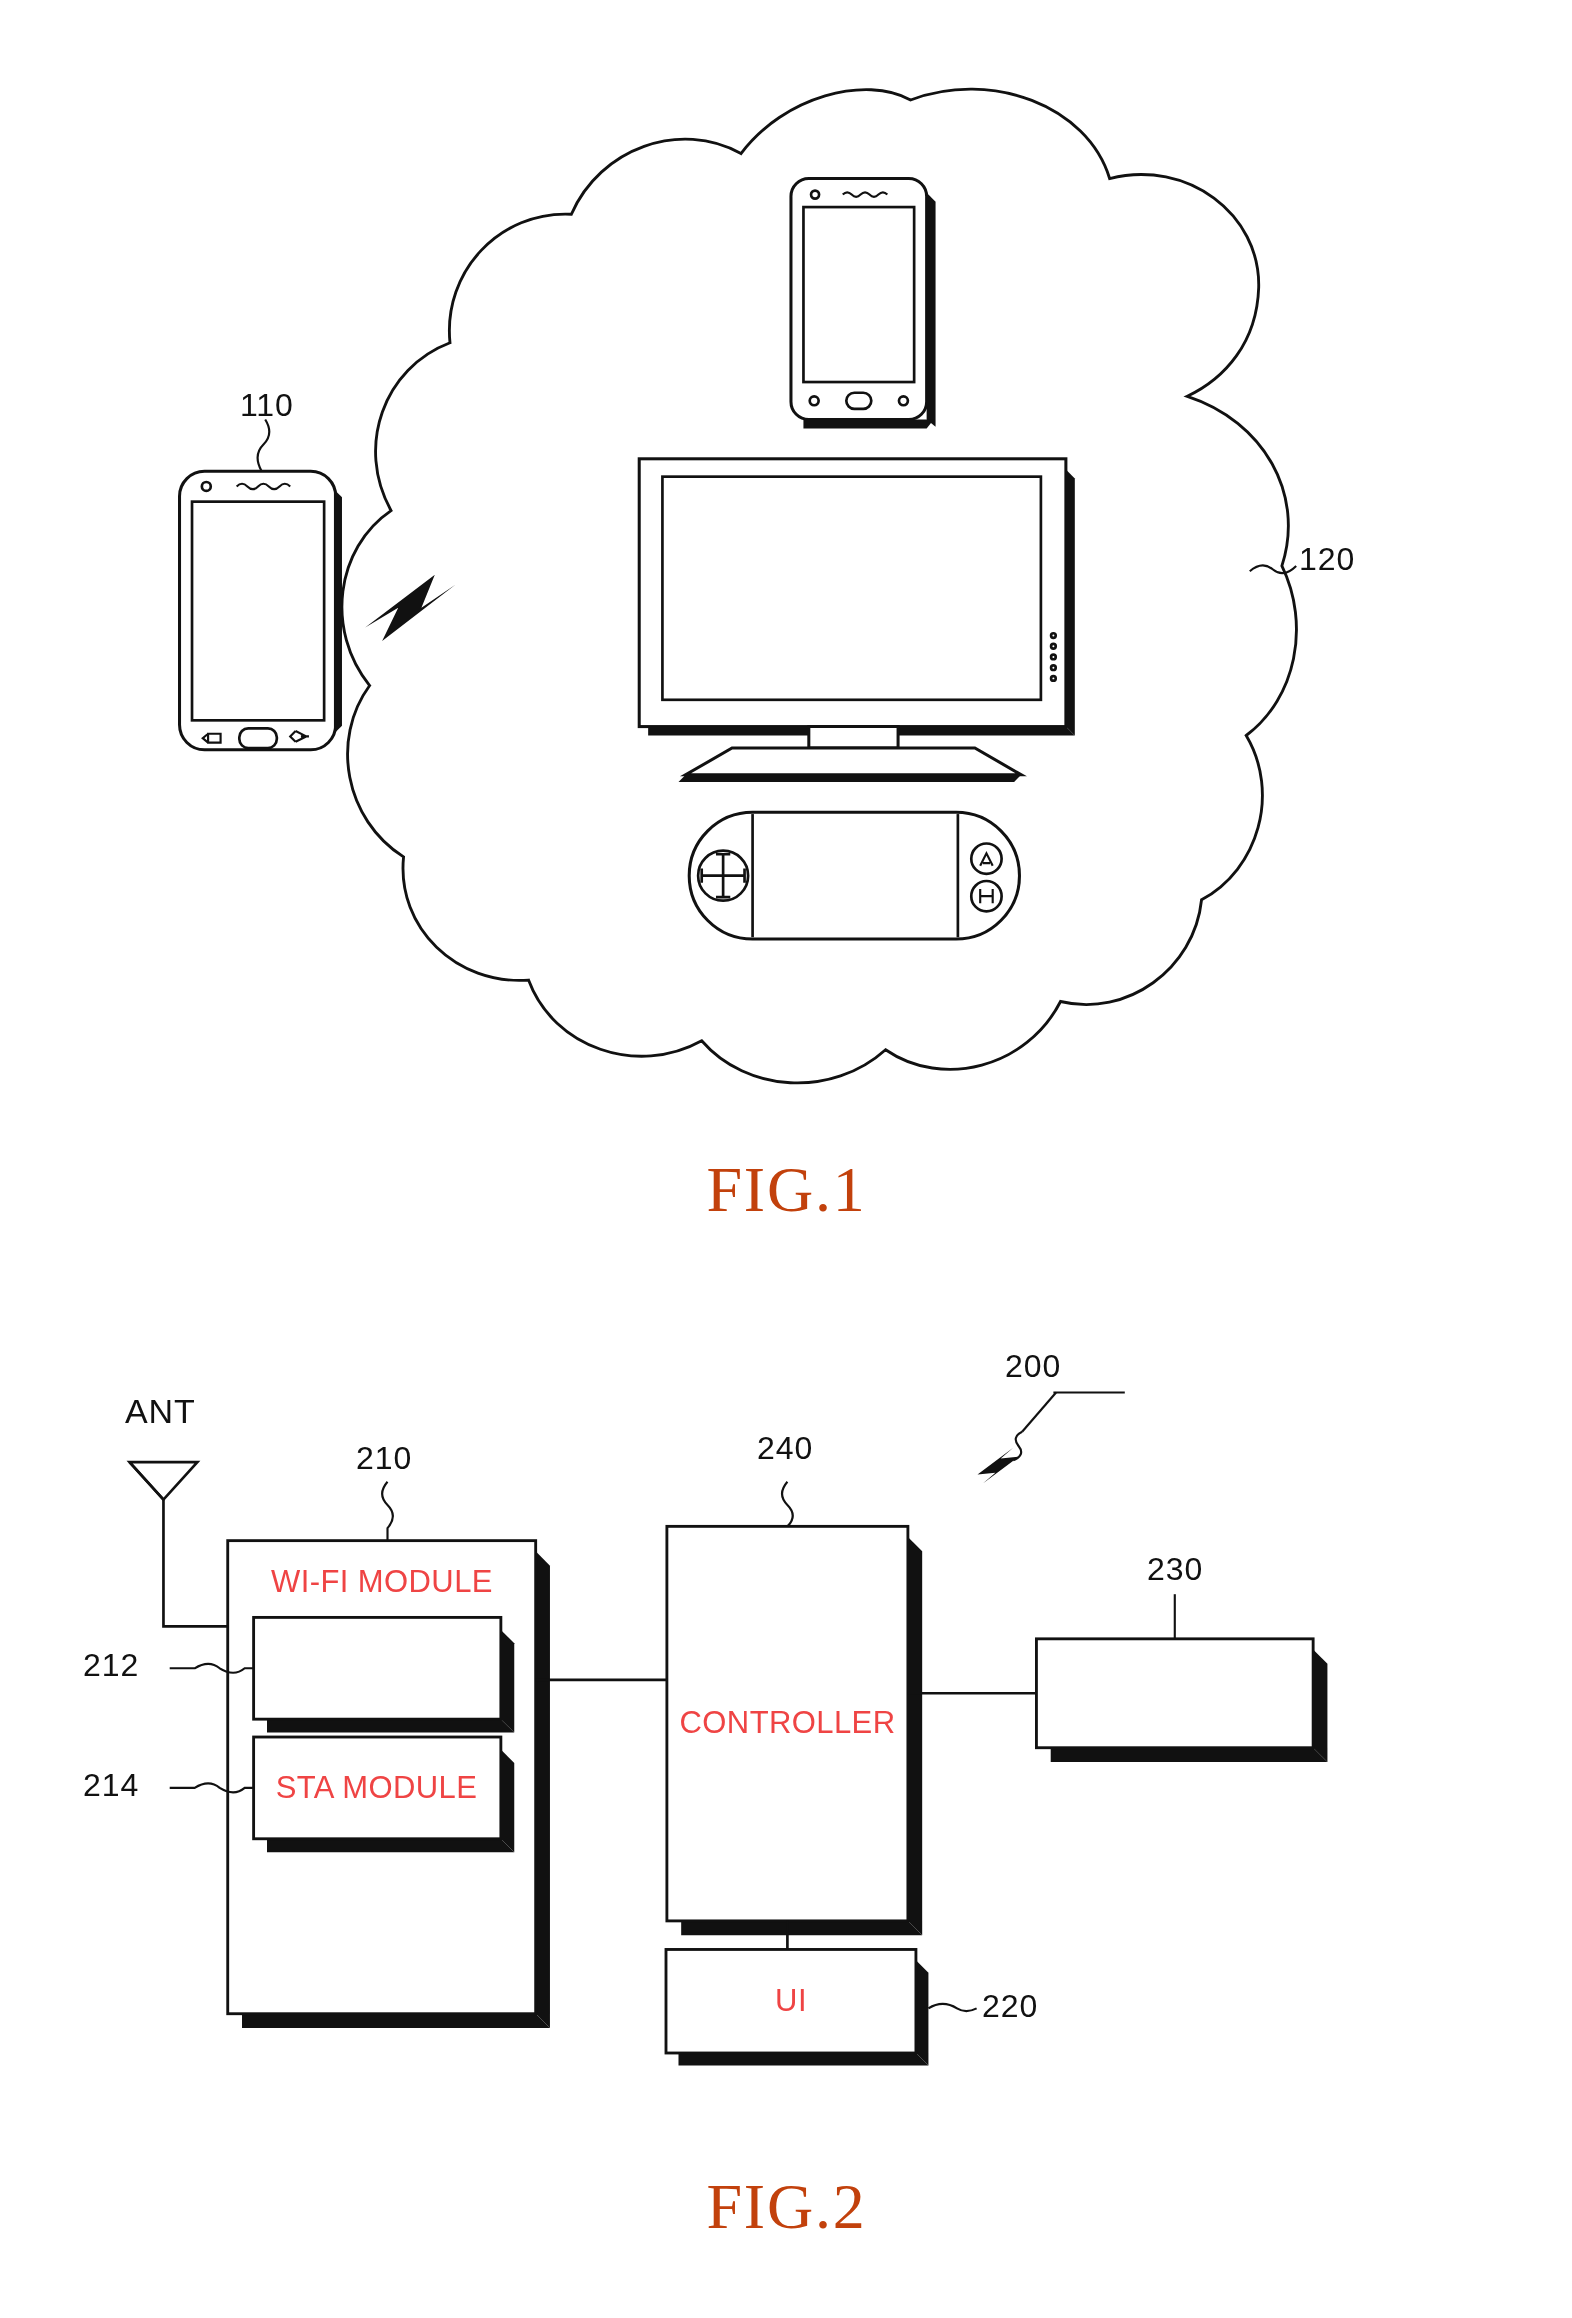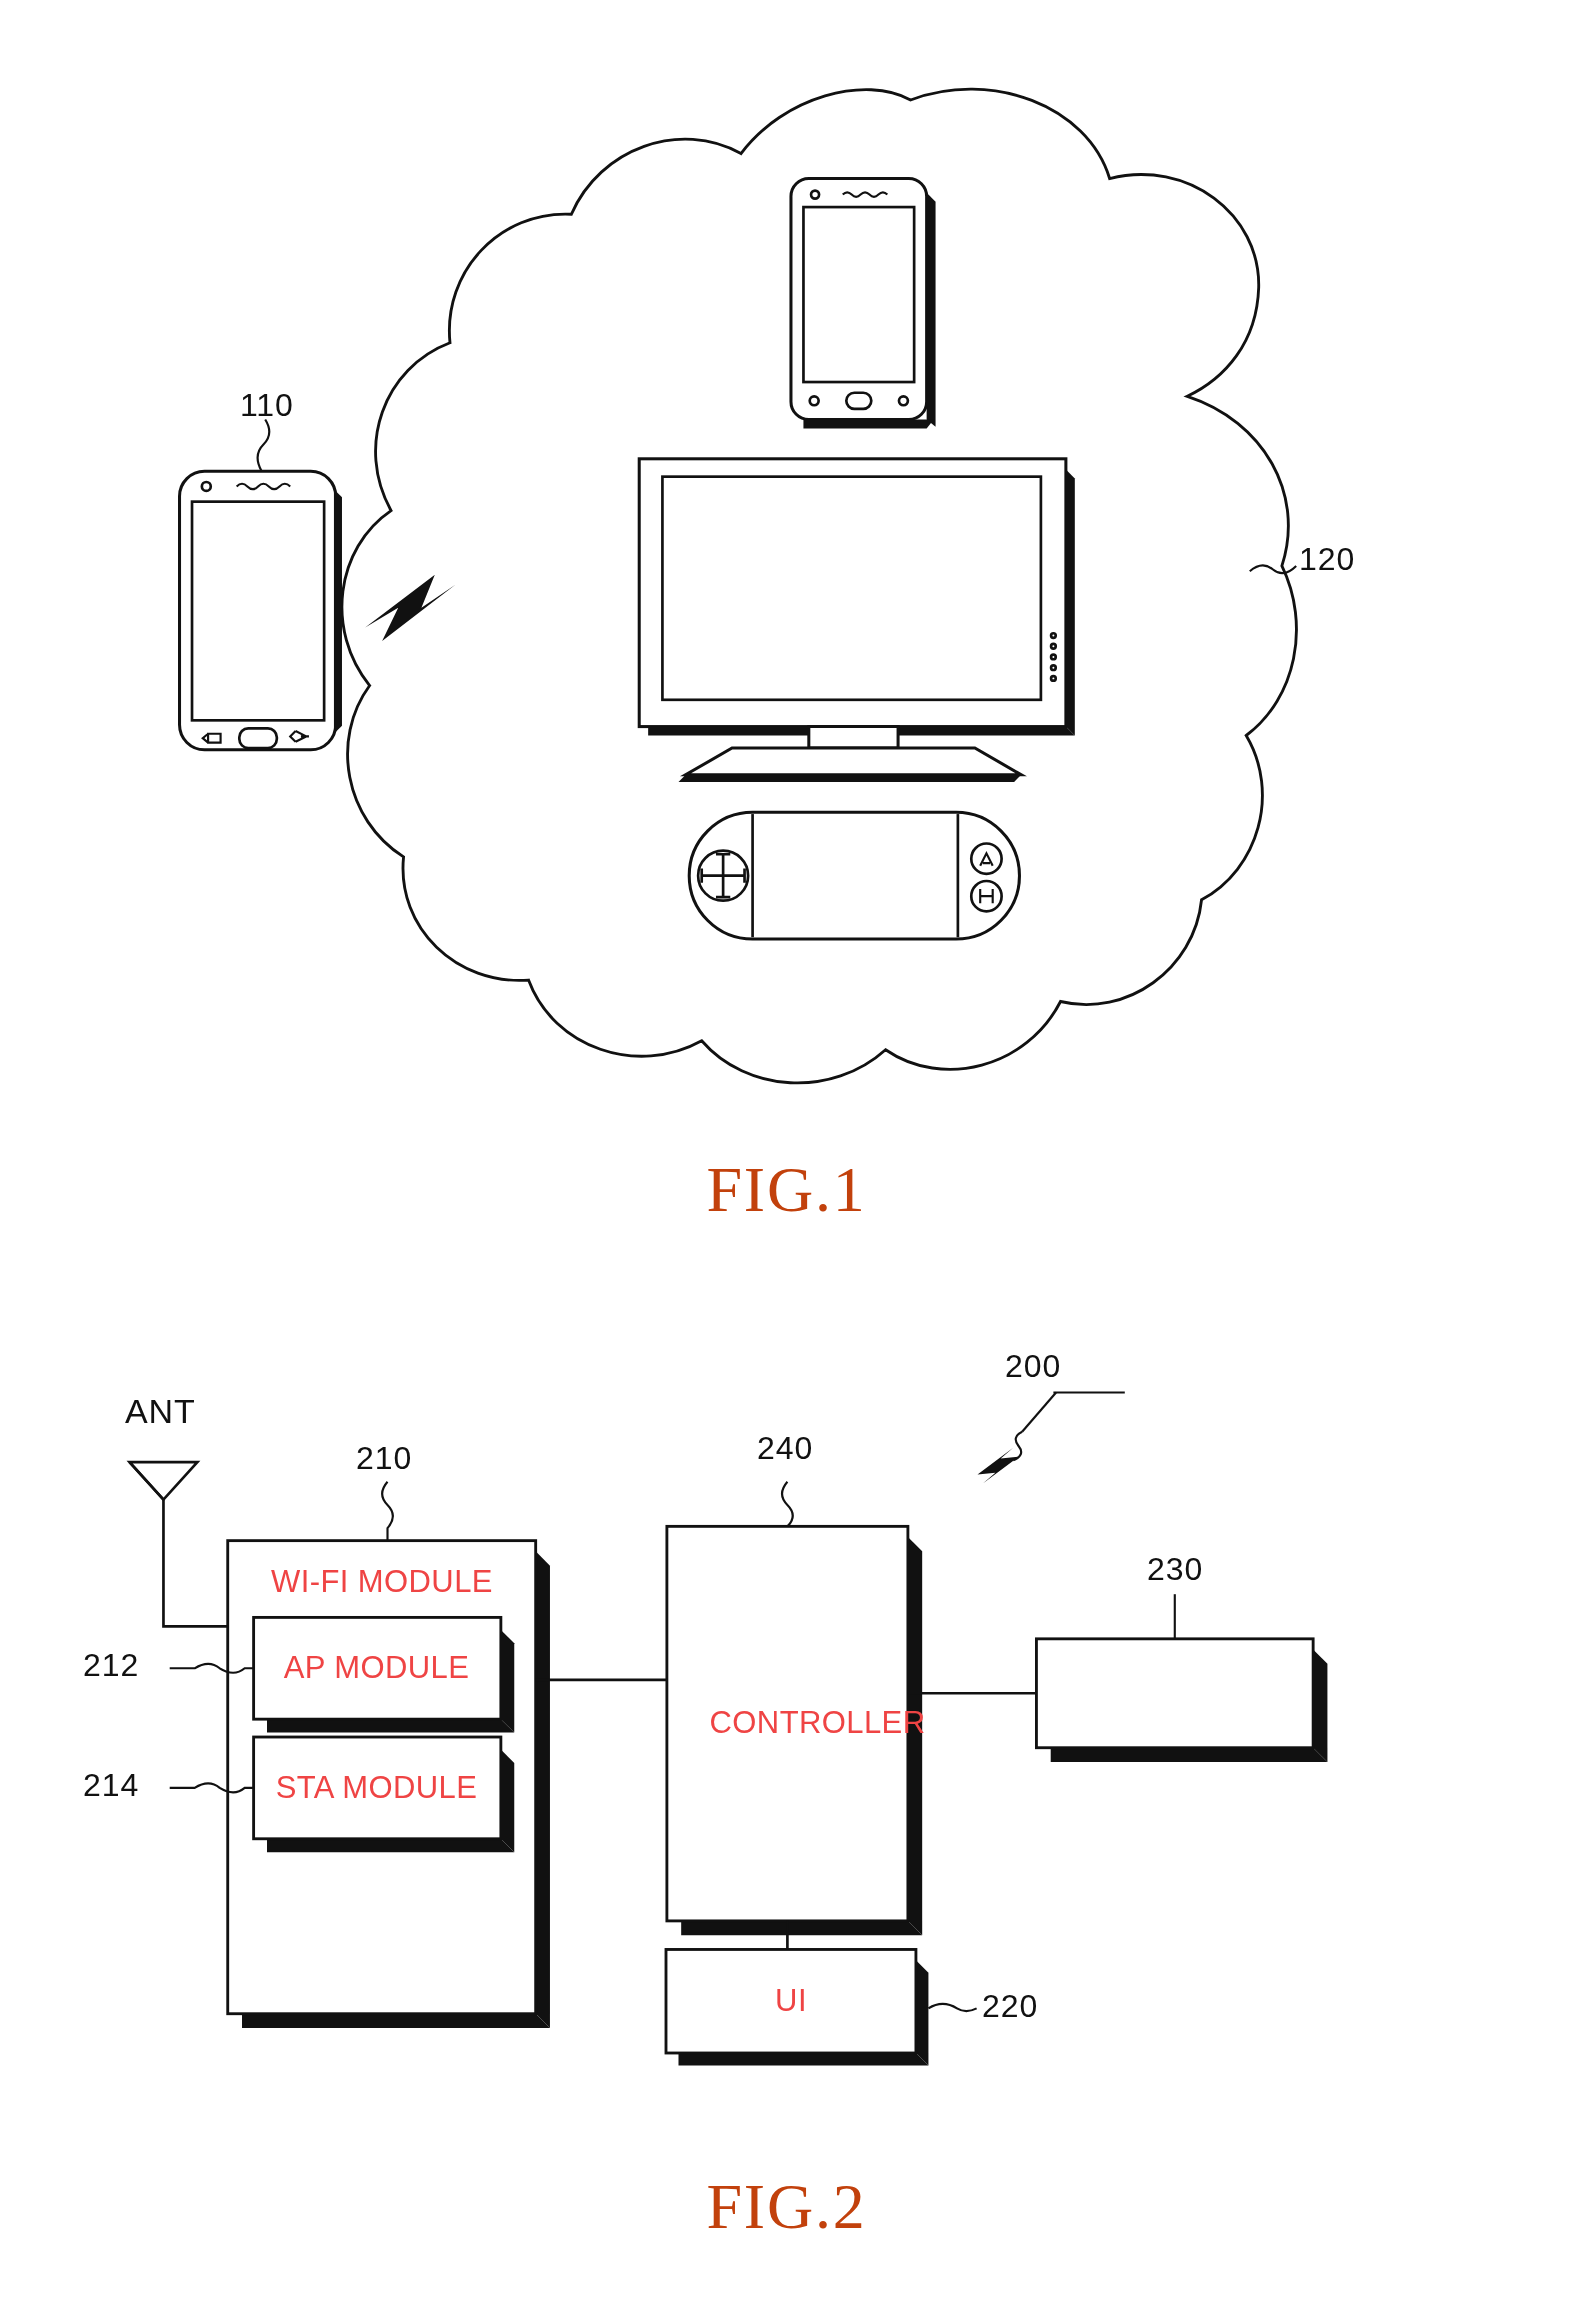--- a/index.html
+++ b/index.html
@@ -207,21 +207,20 @@
   <div class="lbl" style="left:125px;top:1392px;font-size:34px;">ANT</div>
   <div class="lbl" style="left:1005px;top:1348px;">200</div>
   <div class="lbl" style="left:356px;top:1440px;">210</div>
   <div class="lbl" style="left:83px;top:1647px;">212</div>
   <div class="lbl" style="left:83px;top:1767px;">214</div>
   <div class="lbl" style="left:982px;top:1988px;">220</div>
   <div class="lbl" style="left:1147px;top:1551px;">230</div>
   <div class="lbl" style="left:757px;top:1430px;">240</div>
 
   <div class="boxlabel" style="left:228px;top:1553px;width:308px;height:57px;">WI-FI MODULE</div>
-  <div class="boxlabel" style="left:253px;top:1617px;width:247px;height:102px;">AP MODULE</div>
   <div class="boxlabel" style="left:253px;top:1737px;width:247px;height:102px;">STA MODULE</div>
-  <div class="boxlabel" style="left:697px;top:1526px;width:241px;height:394px;">CONTROLLER</div>
+  <div class="boxlabel" style="left:667px;top:1526px;width:241px;height:394px;">CONTROLLER</div>
   <div class="boxlabel" style="left:666px;top:1949px;width:250px;height:104px;">UI</div>
 
   <div class="figcap" style="top:2170px;">FIG.2</div>
 
 </div>
 
 
 </body></html>

